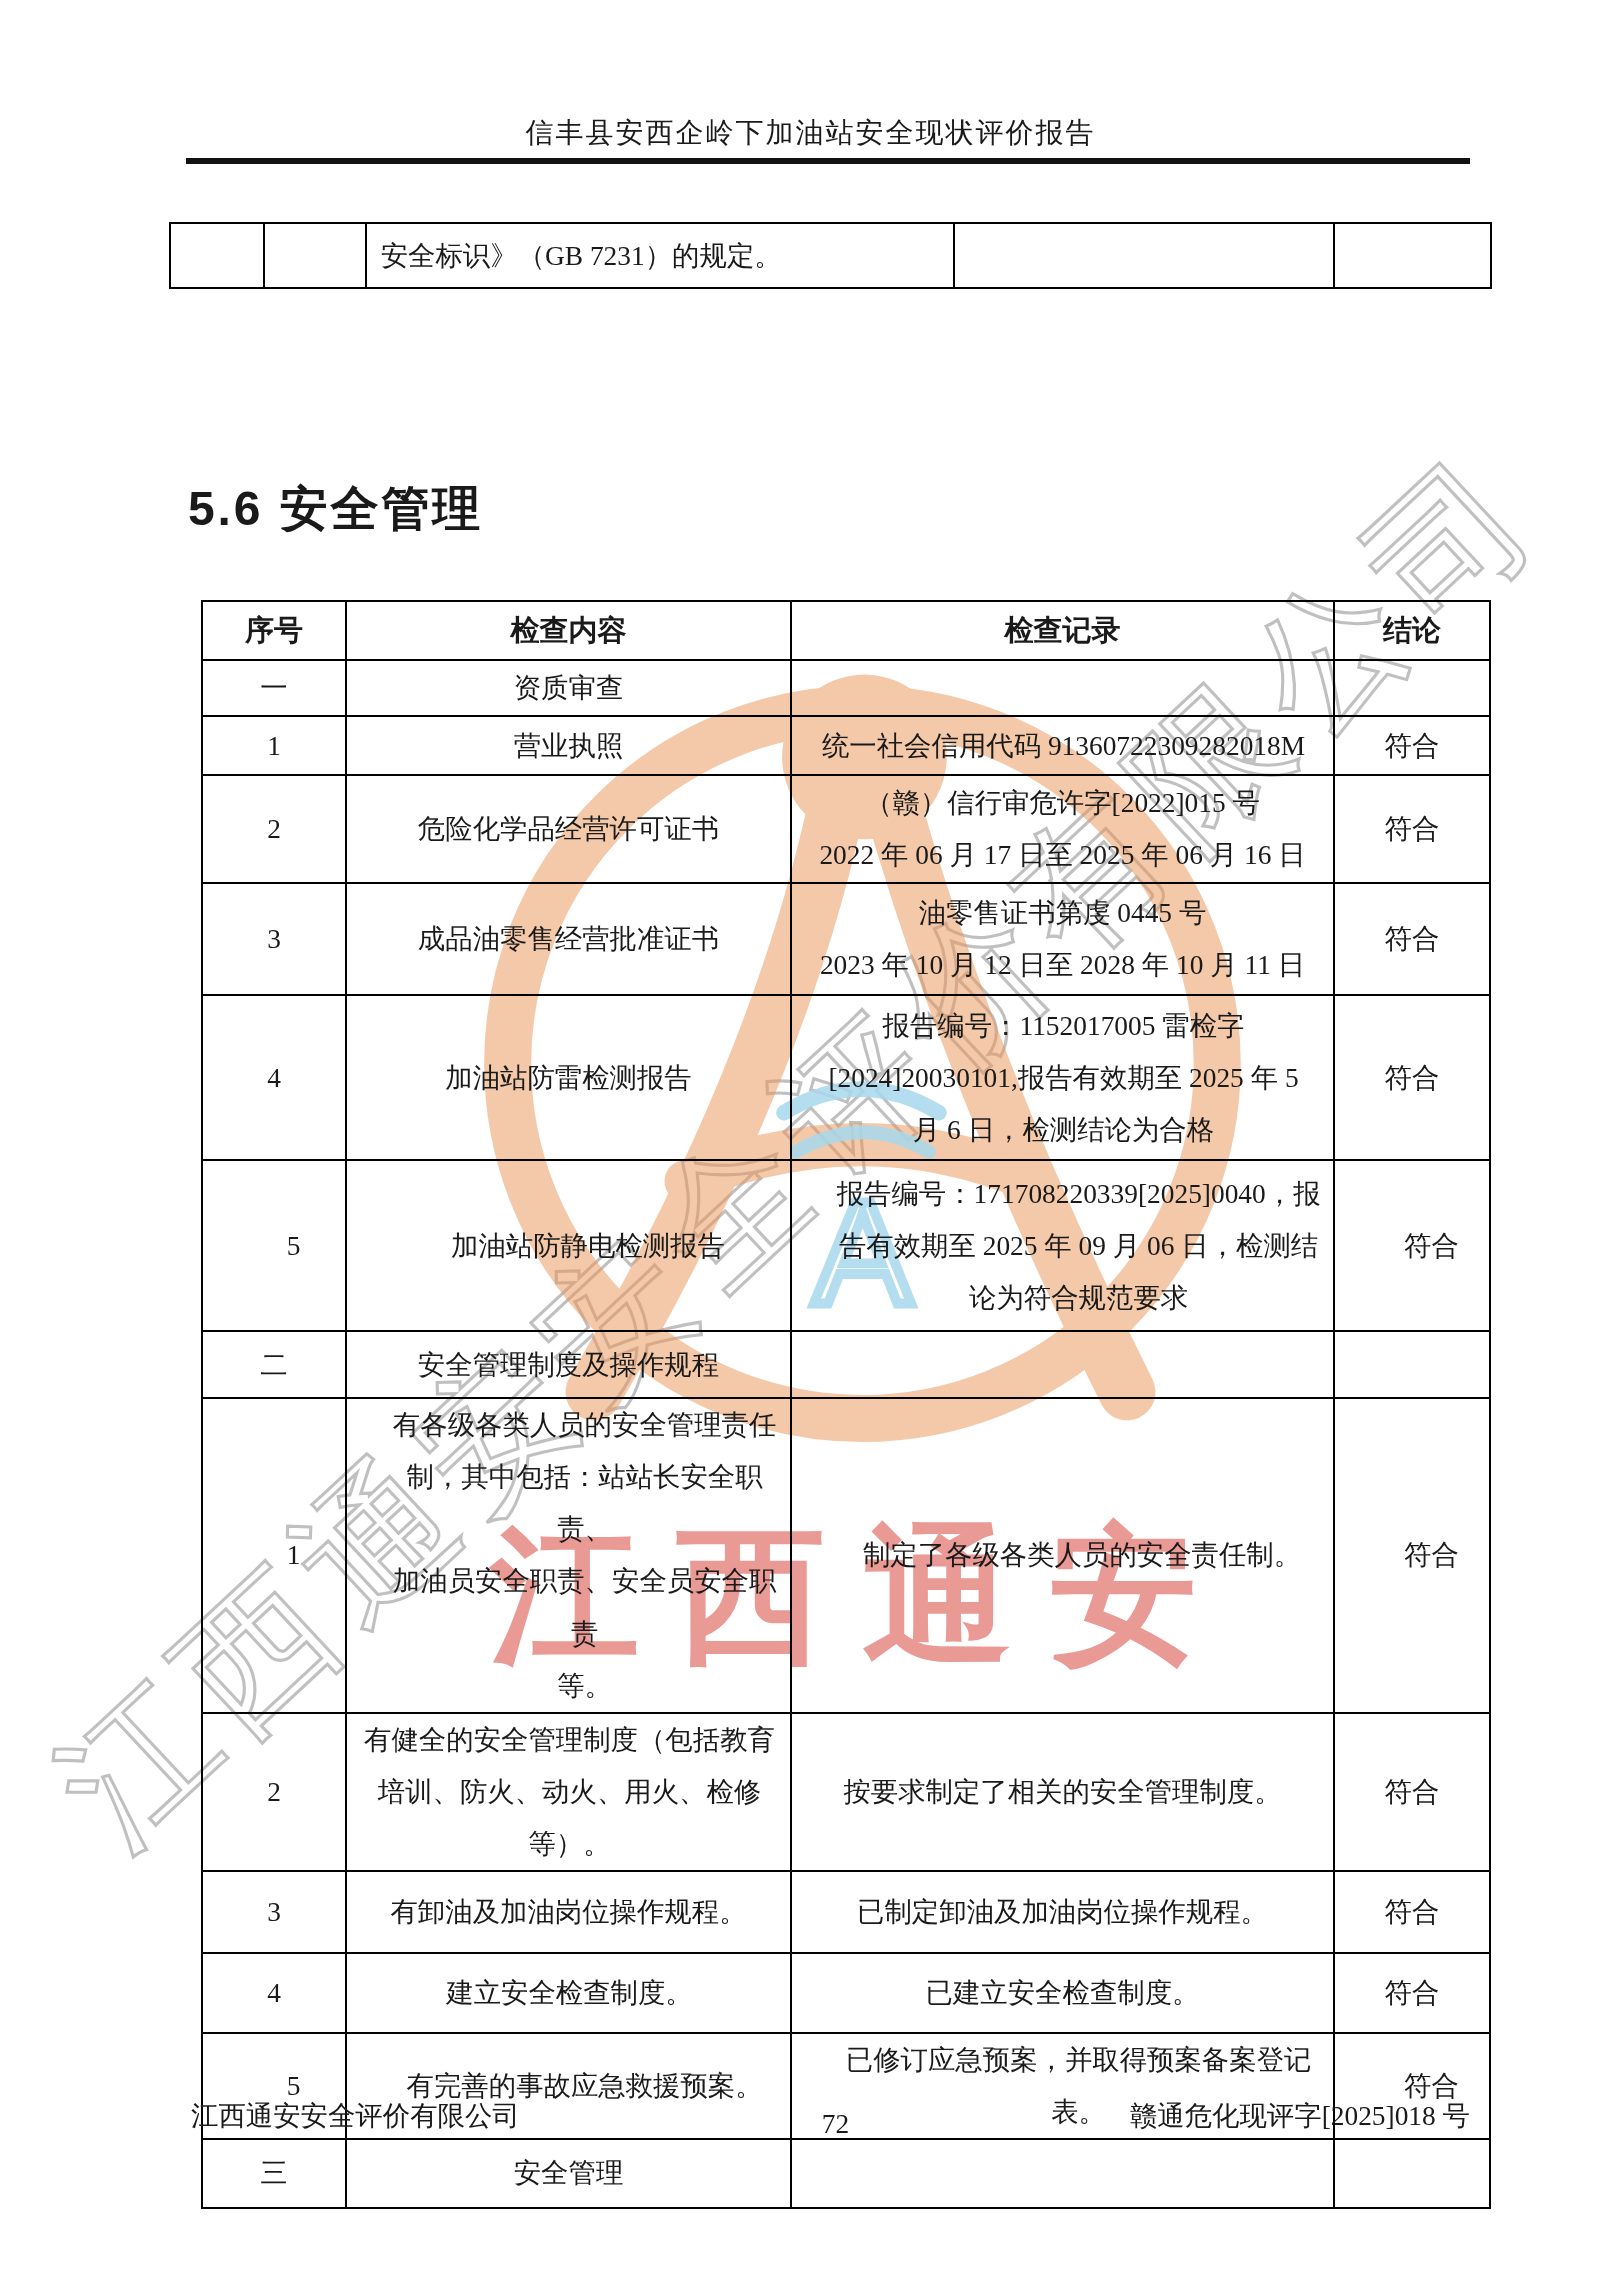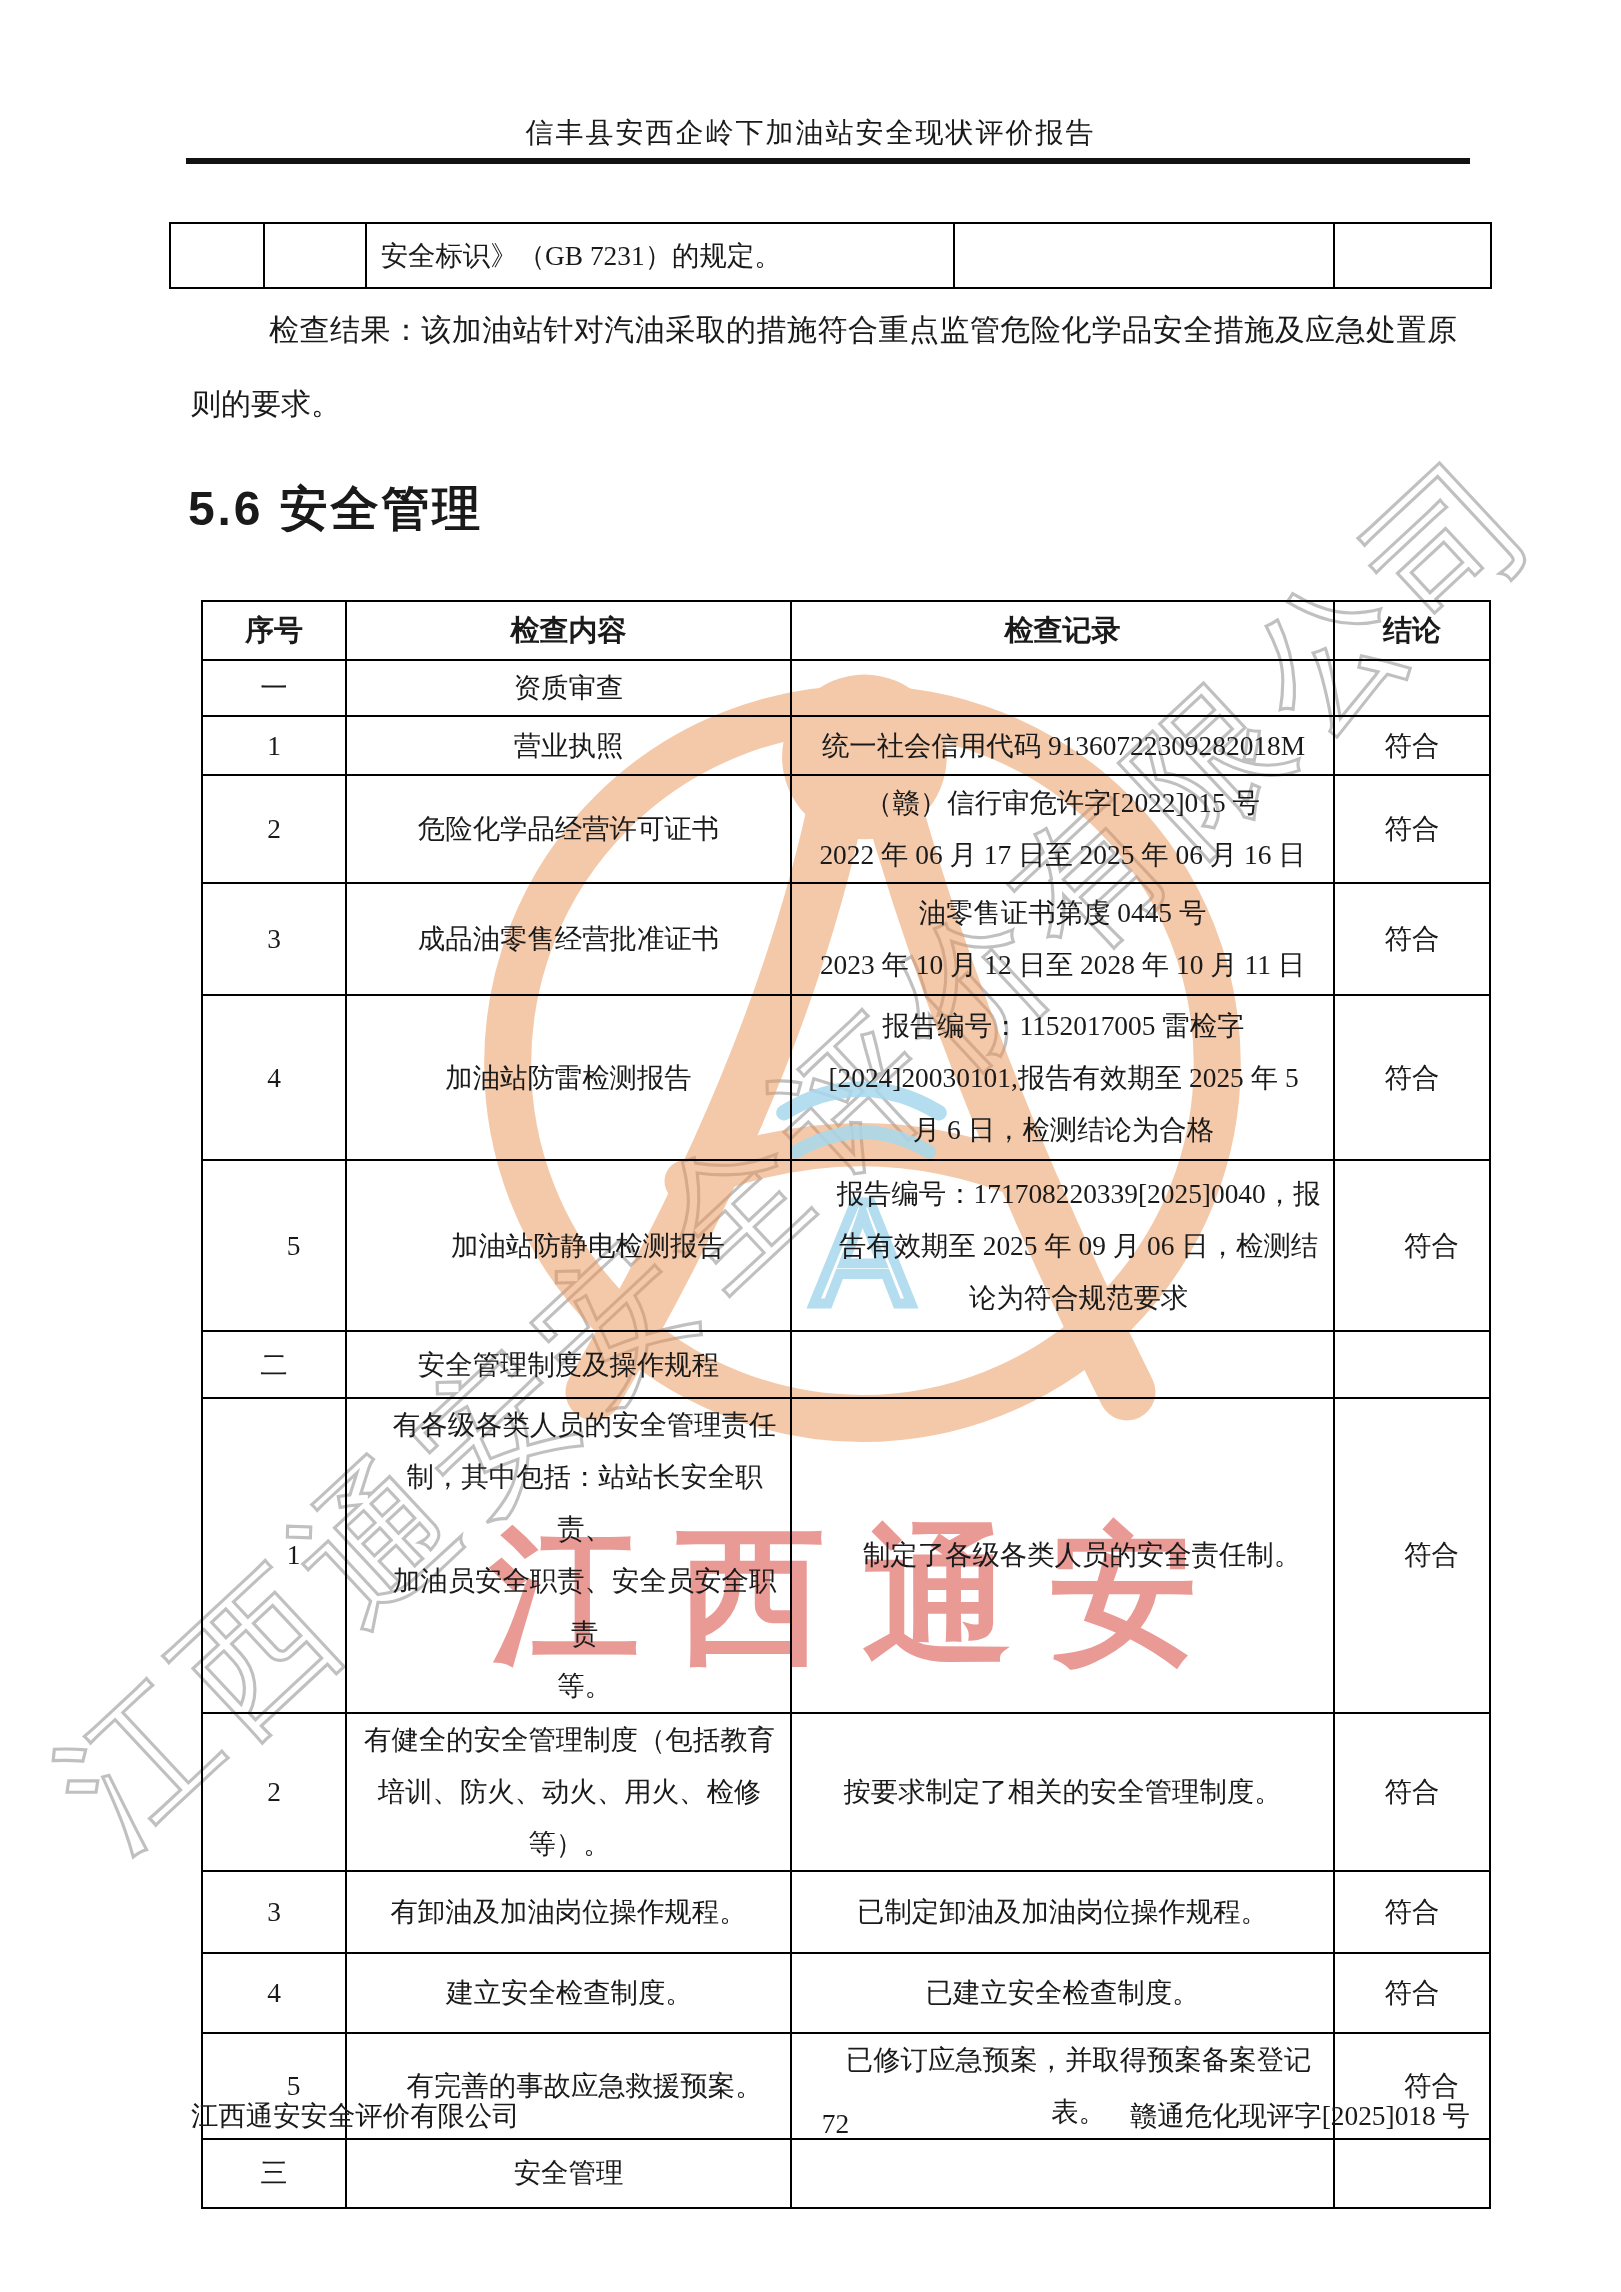--- a/index.html
+++ b/index.html
@@ -121,21 +121,20 @@
           <td></td>
           <td></td>
           <td class="txt">安全标识》（GB 7231）的规定。</td>
           <td></td>
           <td></td>
         </tr>
       </tbody>
         </table>
     </div>
 
-    <p class="abs result-para">检查结果：该加油站针对汽油采取的措施符合重点监管危险化学品安全措施及应急处置原则的要求。</p>
 
     <h2 class="abs section-heading">5.6 安全管理</h2>
 
 
     <div class="abs main-table">
       <table>
         <colgroup>
           <col style="width:144px">
             <col style="width:445px">
             <col style="width:543px">

